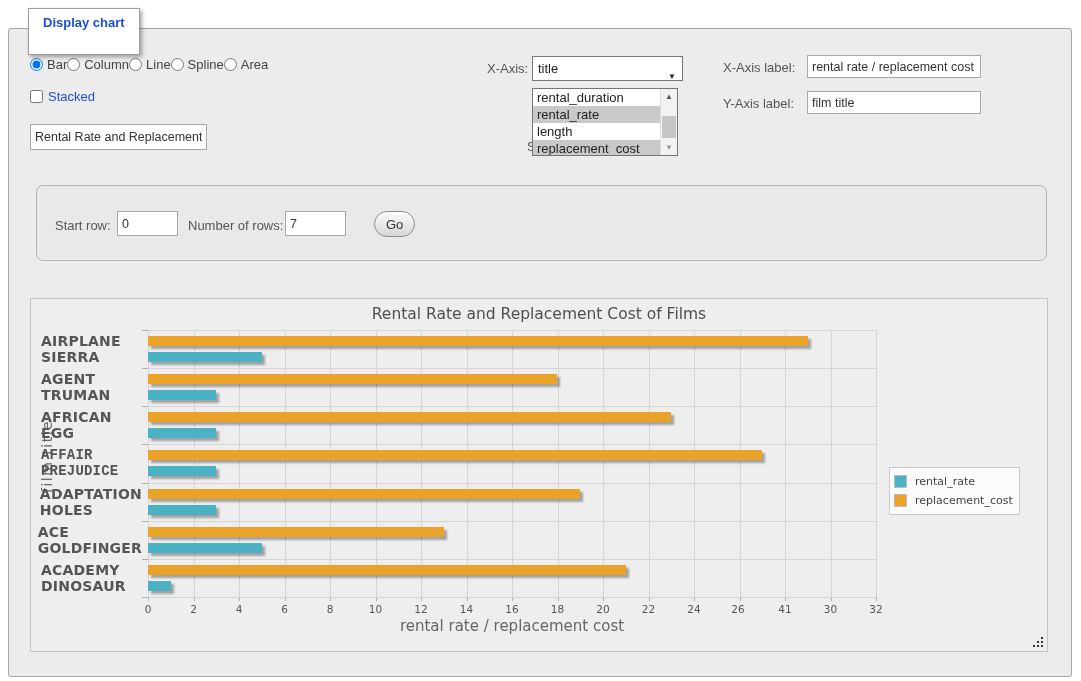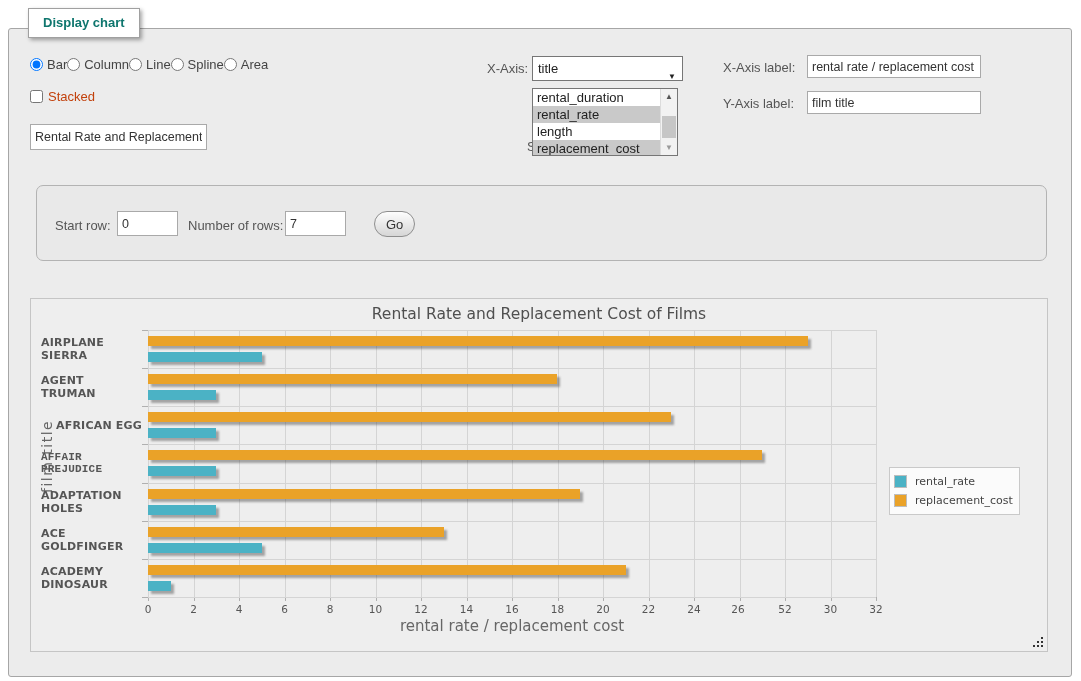--- a/index.html
+++ b/index.html
@@ -2,25 +2,25 @@
 <html><head>
 <meta charset="utf-8">
 <style>
   * { margin:0; padding:0; box-sizing:border-box; }
   body { background:#fff; font-family:"Liberation Sans", sans-serif; }
   .screen { position:relative; width:1081px; height:681px; background:#fff; overflow:hidden; }
 
   
   .fieldset-box { position:absolute; left:8px; top:28px; width:1064px; height:649px;
     background:#ececec; border:1px solid #a6a6a6; border-radius:3px; }
-  .fieldset-legend { position:absolute; left:28px; top:8px; height:30px; line-height:28px;
+  .fieldset-legend { position:absolute; left:28px; top:8px; height:47px; line-height:28px;
     padding:0 14px; background:#fff; border:1px solid #a0a0a0; box-shadow:2px 2px 4px rgba(0,0,0,.35);
-    font-size:13px; font-weight:bold; color:#0f766e; z-index:5; }
-
-  label.inline-lbl { font-size:13px; color:#c2410c; }
+    font-size:13px; font-weight:bold; color:#1d4ed8; z-index:5; }
+
+  label.inline-lbl { font-size:13px; color:#1d4ed8; }
   .form-label { position:absolute; font-size:13px; color:#555; }
 
   
   .radio-row { position:absolute; left:30px; top:57px; display:flex; align-items:center; }
   .radio-row label { display:flex; align-items:center; gap:4px; font-size:13px; color:#444; }
   input[type=radio], input[type=checkbox] { width:13px; height:13px; margin:0; }
   .stacked-row { position:absolute; left:30px; top:89px; display:flex; align-items:center; gap:5px; }
 
   input[type=text] { background:#fff; border:1px solid #a9a9a9; font-size:12.5px; color:#333;
     padding:0 4px; font-family:"Liberation Sans", sans-serif; }
@@ -57,21 +57,21 @@
   
   .chart-box { position:absolute; left:30px; top:298px; width:1018px; height:354px;
     background:#eee; border:1px solid #c5c5c5; font-family:"DejaVu Sans", sans-serif; }
   .chart-title { position:absolute; left:0; top:6px; width:100%; text-align:center;
     font-size:15.5px; color:#4f4f4f; }
   .grid-v { position:absolute; width:1px; background:#d4d4d4; }
   .grid-h { position:absolute; height:1px; background:#d4d4d4; }
   .tickmark { position:absolute; background:#b0b0b0; }
   .bar { position:absolute; box-shadow:3px 3px 2px rgba(70,70,70,.45); }
   .ycat { position:absolute; display:flex; align-items:center; justify-content:flex-end;
-    font-size:11px; font-weight:bold; color:#555; letter-spacing:.2px; }
+    font-size:14px; font-weight:bold; color:#555; letter-spacing:.2px; }
   .xtick { position:absolute; width:30px; text-align:center; font-size:10.5px; color:#555; }
   .xaxis-title { position:absolute; text-align:center; font-size:15px; color:#666; }
   .yaxis-title { position:absolute; font-size:14px; color:#666; letter-spacing:1.5px;
     transform:rotate(-90deg); transform-origin:center; white-space:nowrap; }
   .chart-legend { position:absolute; background:#fbfbfb; border:1px solid #c9c9c9; padding:4px 6px 4px 4px; }
   .legend-row { display:flex; align-items:center; height:19px; }
   .legend-swatch { width:13px; height:13px; border:1px solid #bdbdbd; margin-right:8px; }
   .legend-label { font-size:11px; color:#444; }
   .grip { position:absolute; right:3px; bottom:3px; width:12px; height:12px; cursor:se-resize; }
 </style>
@@ -207,21 +207,21 @@
       <div class="tickmark" style="left: 617.5px; top: 298px; width: 1px; height: 4px;"></div>
       <div class="xtick" style="left: 602.5px; top: 304px;">22</div>
       <div class="grid-v" style="left: 663px; top: 31px; height: 267px;"></div>
       <div class="tickmark" style="left: 663px; top: 298px; width: 1px; height: 4px;"></div>
       <div class="xtick" style="left: 648px; top: 304px;">24</div>
       <div class="grid-v" style="left: 708.5px; top: 31px; height: 267px;"></div>
       <div class="tickmark" style="left: 708.5px; top: 298px; width: 1px; height: 4px;"></div>
       <div class="xtick" style="left: 692px; top: 304px;">26</div>
       <div class="grid-v" style="left: 754px; top: 31px; height: 267px;"></div>
       <div class="tickmark" style="left: 754px; top: 298px; width: 1px; height: 4px;"></div>
-      <div class="xtick" style="left: 739px; top: 304px;">52</div>
+      <div class="xtick" style="left: 739px; top: 304px;">41</div>
       <div class="grid-v" style="left: 799.5px; top: 31px; height: 267px;"></div>
       <div class="tickmark" style="left: 799.5px; top: 298px; width: 1px; height: 4px;"></div>
       <div class="xtick" style="left: 784.5px; top: 304px;">30</div>
       <div class="grid-v" style="left: 845px; top: 31px; height: 267px;"></div>
       <div class="tickmark" style="left: 845px; top: 298px; width: 1px; height: 4px;"></div>
       <div class="xtick" style="left: 830px; top: 304px;">32</div>
       <div class="grid-h" style="left: 117px; top: 31px; width: 728px;"></div>
       <div class="tickmark" style="left: 111px; top: 31px; width: 6px; height: 1px;"></div>
       <div class="grid-h" style="left: 117px; top: 69.1429px; width: 728px;"></div>
       <div class="tickmark" style="left: 111px; top: 69.1429px; width: 6px; height: 1px;"></div>

